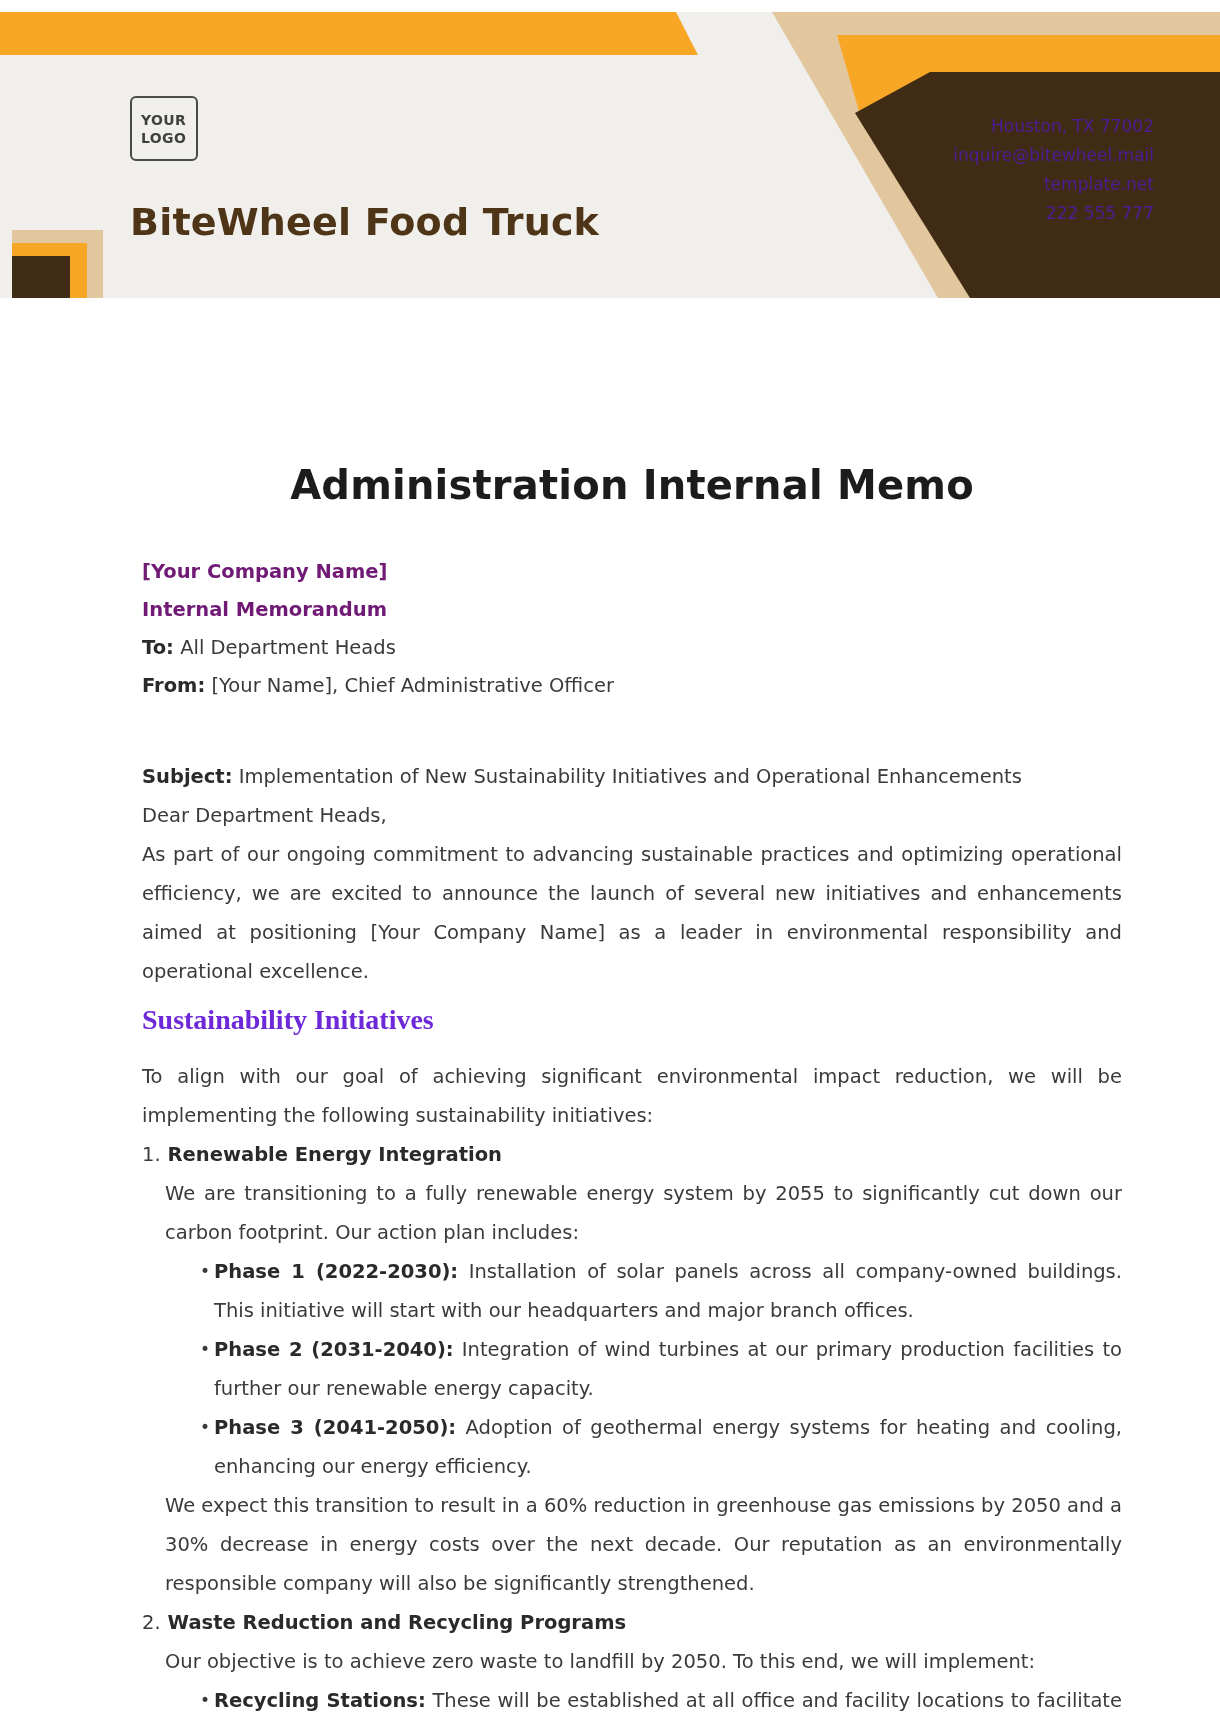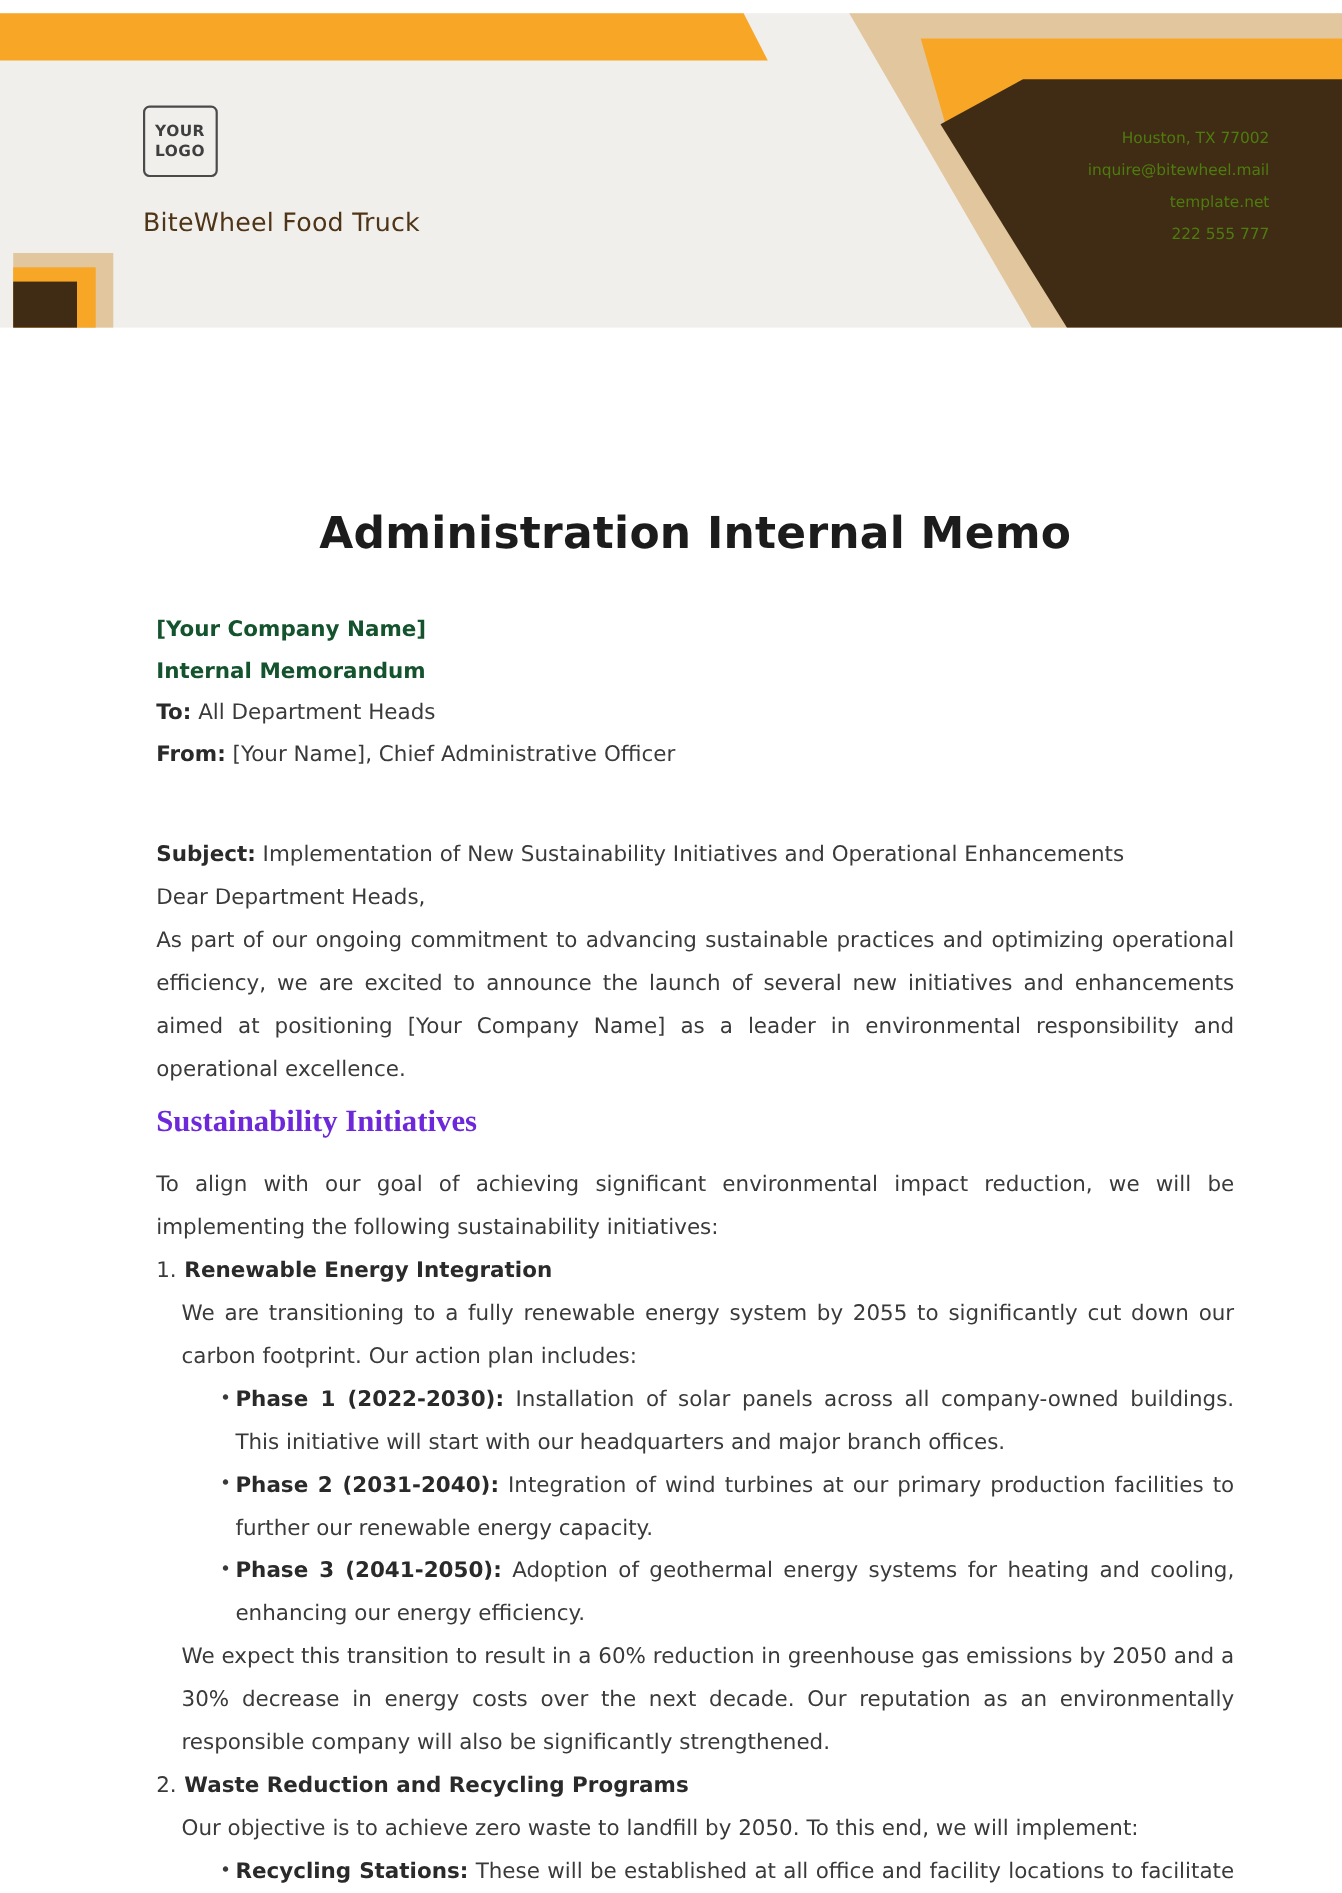--- a/index.html
+++ b/index.html
@@ -47,48 +47,48 @@
     padding-left: 9px;
     font-size: 14px;
     font-weight: 700;
     letter-spacing: 0.4px;
     color: #3f3f3f;
     line-height: 18px;
   }
   .company-name {
     position: absolute;
     left: 130px;
-    top: 190px;
-    font-size: 23px;
-    font-weight: 400;
+    top: 200px;
+    font-size: 38px;
+    font-weight: 700;
     color: #4f3517;
     letter-spacing: 0.2px;
   }
   .contact-block {
     position: absolute;
     right: 66px;
     top: 112px;
     text-align: right;
-    color: #4d7c0f;
-    font-size: 14px;
+    color: #4c1d95;
+    font-size: 17px;
     line-height: 29px;
     font-weight: 400;
   }
 
   
   .doc {
     padding: 0 98px 0 106px;
     color: #3a3a3a;
     font-size: 19.5px;
     line-height: 39px;
     margin-left: 36px;
   }
   .doc p { margin: 0; }
   .just { text-align: justify; }
-  .bold { font-weight: 700; color: #14532d; }
+  .bold { font-weight: 700; color: #701a75; }
   .doc b { font-weight: 700; color: #2a2a2a; }
 
   h1.memo-title {
     margin: 86px 0 0 0;
     text-align: center;
     font-size: 40px;
     line-height: 48px;
     font-weight: 700;
     color: #1c1c1c;
     letter-spacing: 0.2px;

